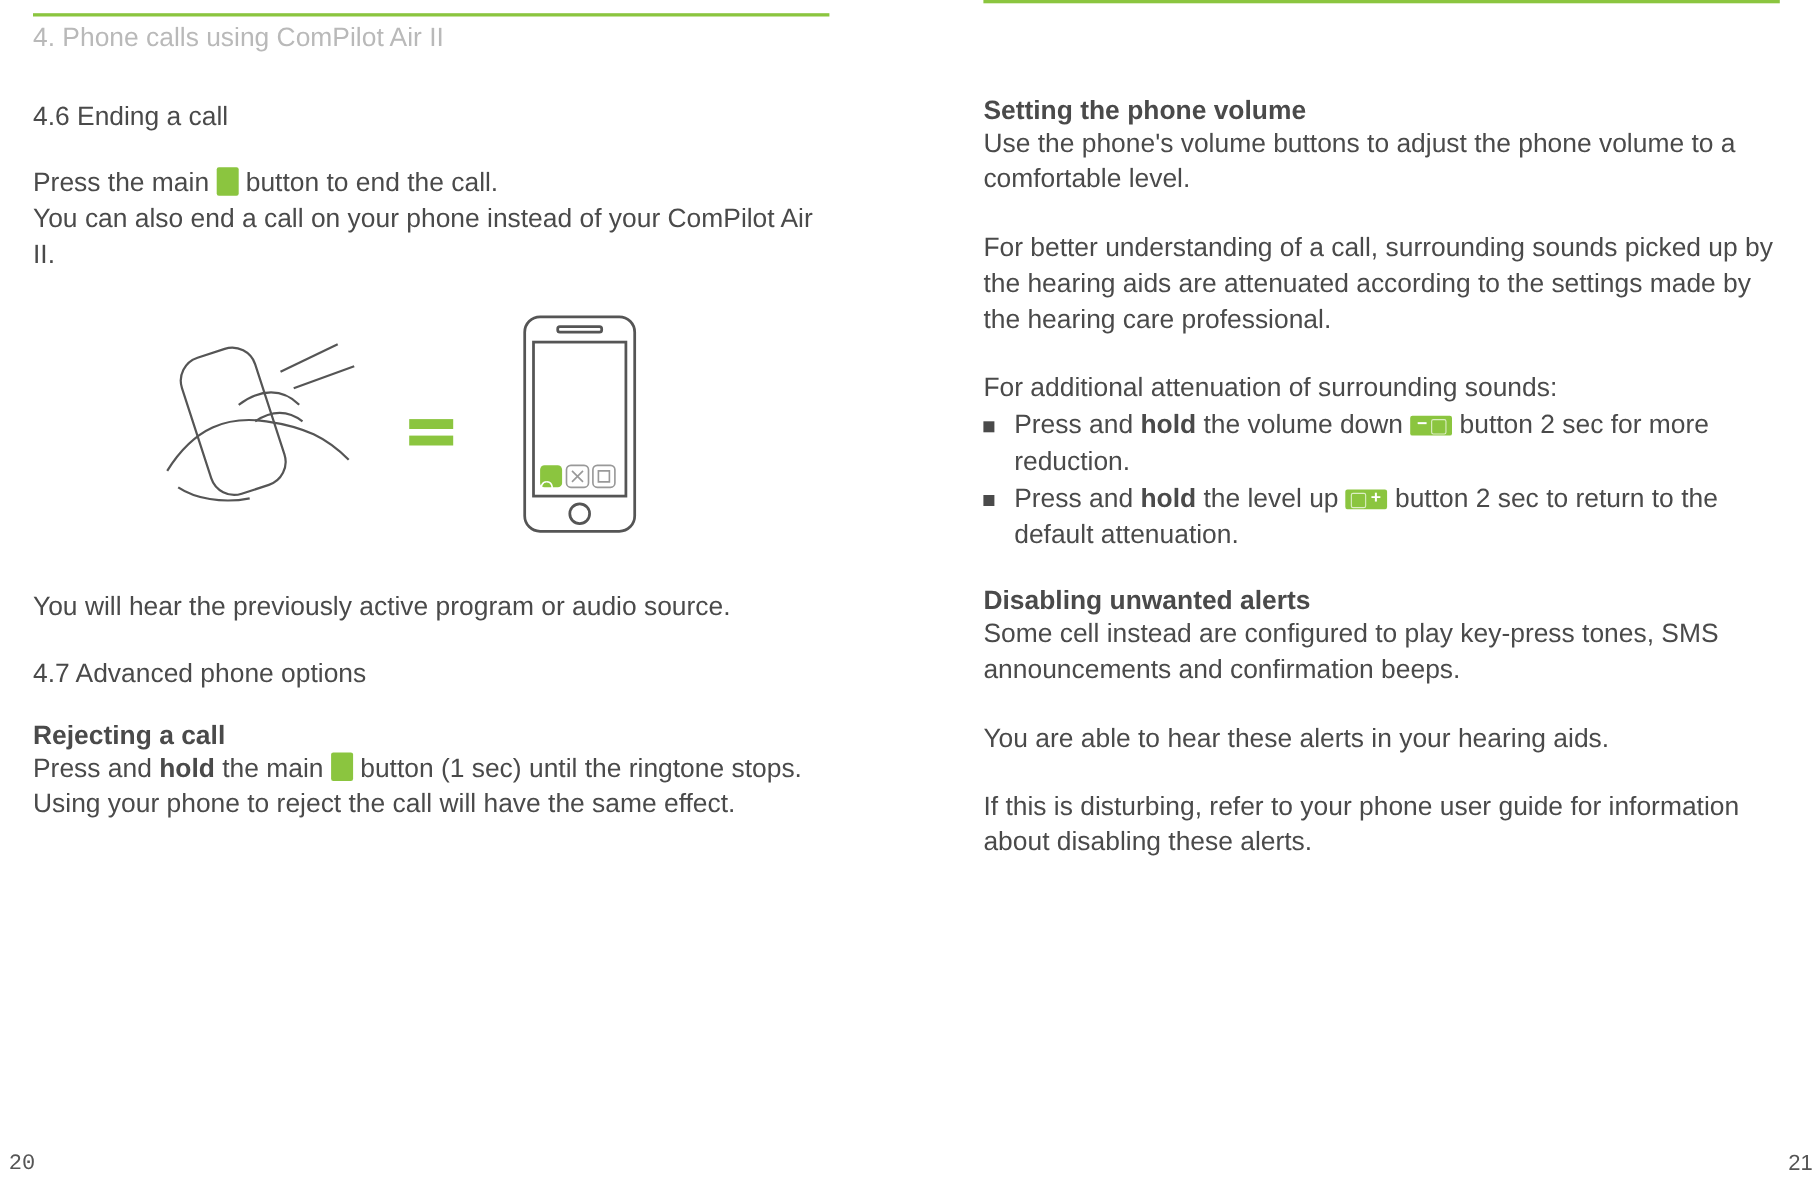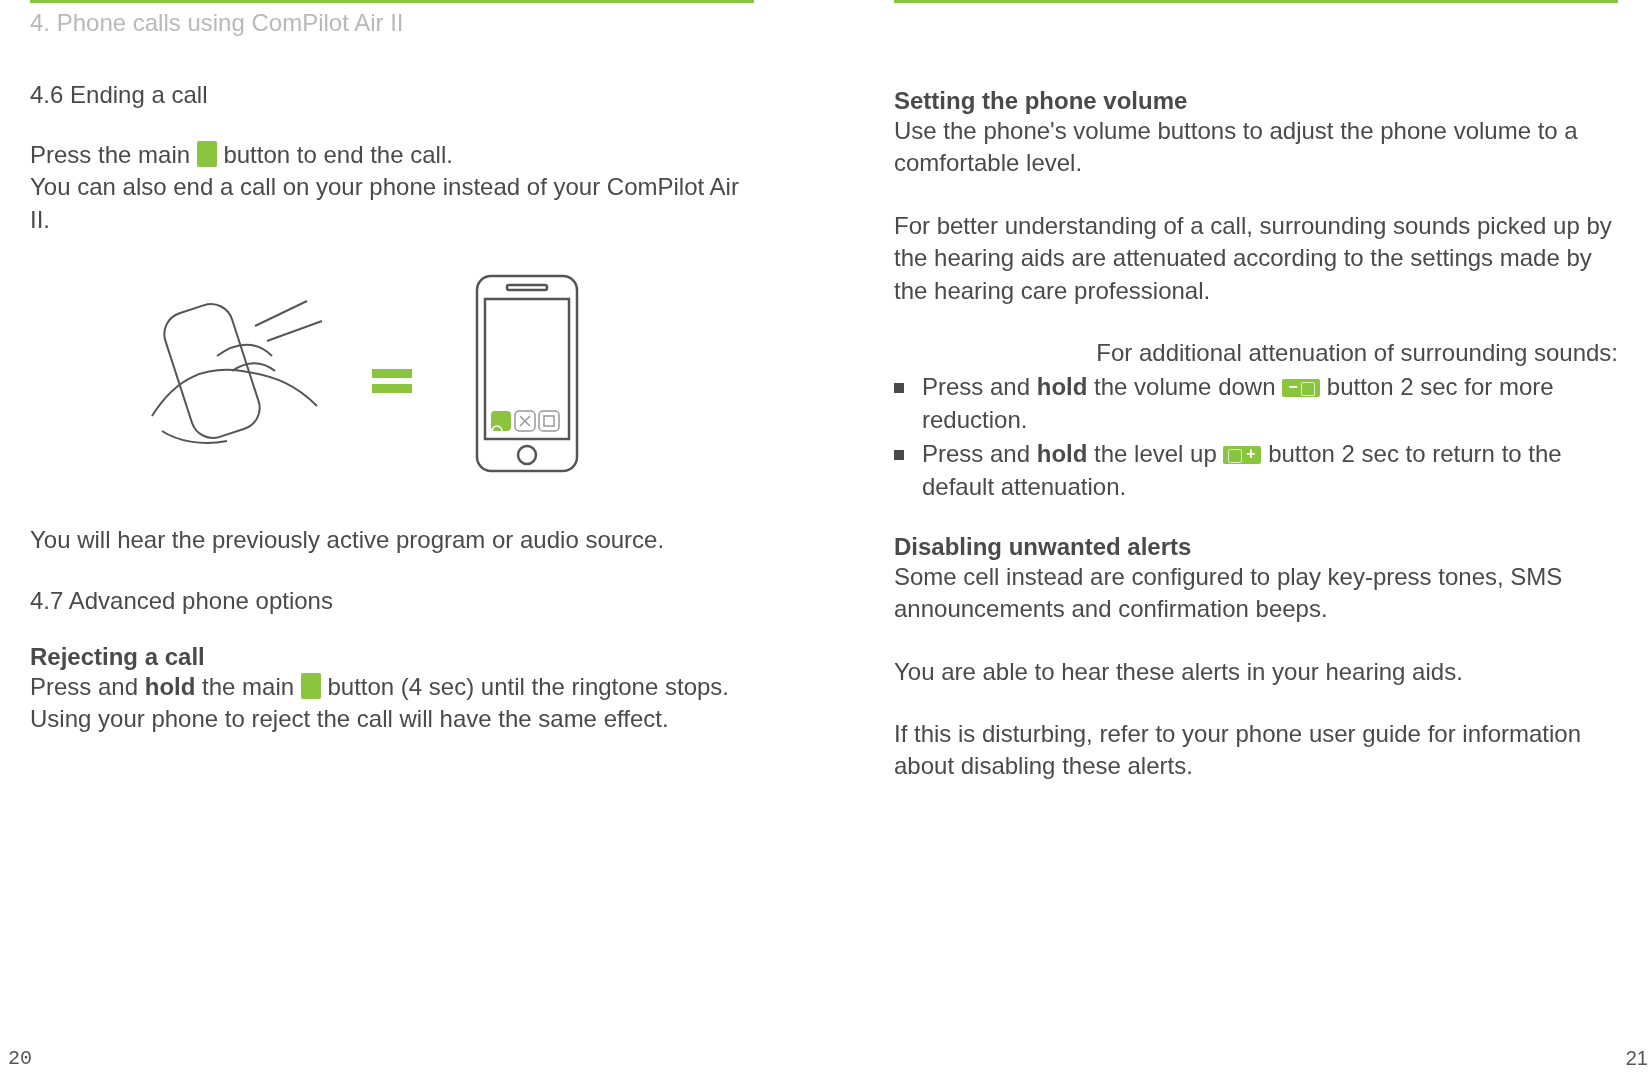--- a/index.html
+++ b/index.html
@@ -8,21 +8,21 @@
     height: 1084px;
     font-family: "Segoe UI", "Helvetica Neue", Arial, sans-serif;
     color: #4a4a4a;
     background: #fff;
     display: flex;
     position: relative;
   }
   .page {
     width: 50%;
     height: 100%;
-    padding: 0 70px 0 30px;
+    padding: 12px 70px 0 30px;
     position: relative;
   }
   .page.right { padding: 0 30px 0 70px; }
   .top-rule {
     height: 3px;
     background: #8bc53f;
     margin-bottom: 6px;
   }
   .chapter-title {
     font-size: 24px;
@@ -197,36 +197,36 @@
       </svg>
     </span>
   </div>
 
   <p class="body">You will hear the previously active program or audio source.</p>
 
   <div class="section-title" style="margin-bottom:28px;">4.7 Advanced phone options</div>
 
   <div class="subheading">Rejecting a call</div>
   <p class="body">
-    <span>Press and </span><span class="bold">hold</span><span> the main </span><span class="inline-icon"></span><span> button (4 sec) until the ringtone stops. Using your phone to reject the call will have the same effect.</span>
+    <span>Press and </span><span class="bold">hold</span><span> the main </span><span class="inline-icon"></span><span> button (1 sec) until the ringtone stops. Using your phone to reject the call will have the same effect.</span>
   </p>
 
   <div class="pagenum left">20</div>
 </div>
 
 <div class="page right">
   <div class="top-rule"></div>
   <div class="spacer-top"></div>
 
   <div class="subheading">Setting the phone volume</div>
   <p class="body">Use the phone's volume buttons to adjust the phone volume to a comfortable level.</p>
 
   <p class="body">For better understanding of a call, surrounding sounds picked up by the hearing aids are attenuated according to the settings made by the hearing care professional.</p>
 
-  <p class="body" style="margin-bottom:2px;text-align:right;">For additional attenuation of surrounding sounds:</p>
+  <p class="body" style="margin-bottom:2px;">For additional attenuation of surrounding sounds:</p>
 
   <ul class="bullets">
     <li>
       <span>Press and </span><span class="bold">hold</span><span> the volume down </span><span class="vol-icon minus"><span class="sym">−</span></span><span> button 2 sec for more reduction.</span>
     </li>
     <li>
       <span>Press and </span><span class="bold">hold</span><span> the level up </span><span class="vol-icon plus"><span class="sym">+</span></span><span> button 2 sec to return to the default attenuation.</span>
     </li>
   </ul>
 

